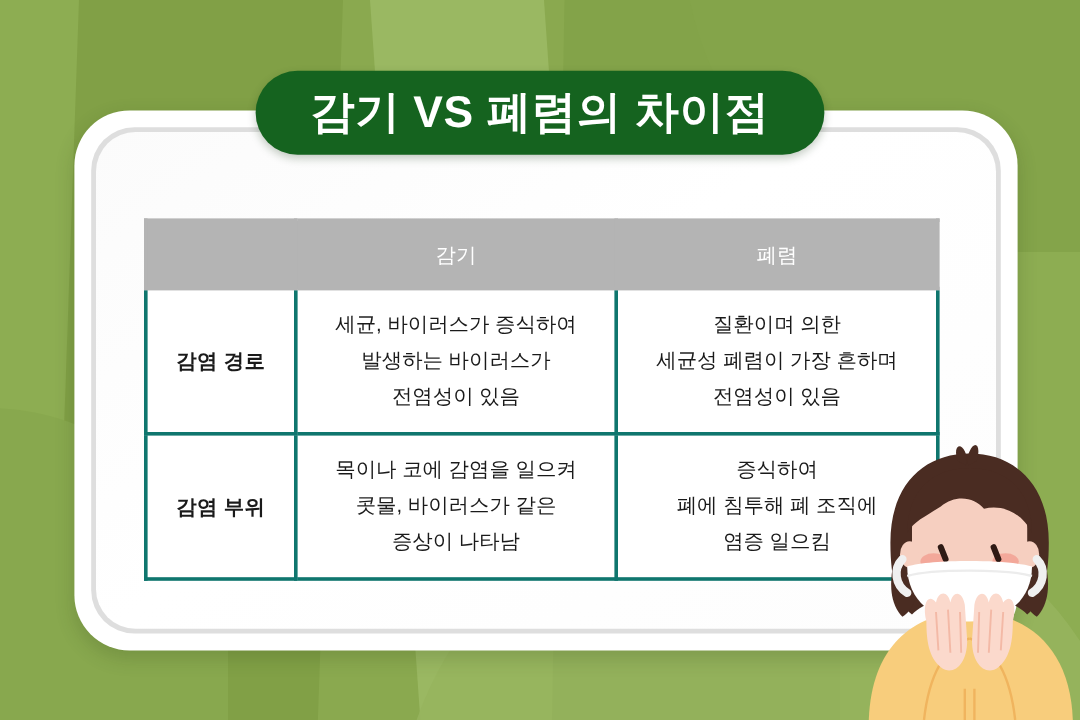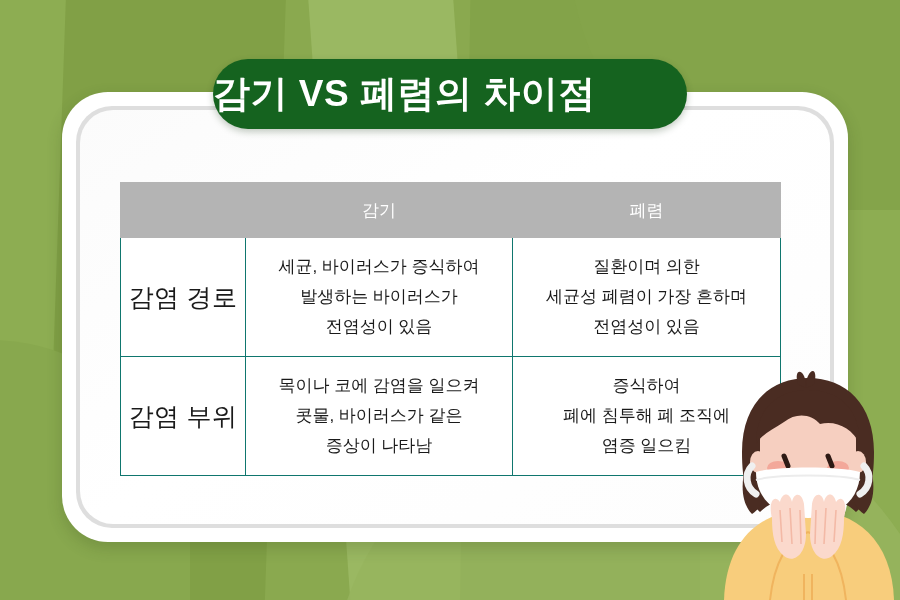--- a/index.html
+++ b/index.html
@@ -88,40 +88,41 @@
 
   
   .title-pill {
     position: absolute;
     left: 213px; top: 59px;
     width: 474px; height: 70px;
     border-radius: 35px;
     background: #15631f;
     display: flex;
     align-items: center;
+    justify-content: center;
     box-shadow: 0 3px 7px rgba(20,50,15,0.25);
   }
   .title-text {
     color: #ffffff;
     font-size: 37px;
     font-weight: 700;
     letter-spacing: 0.5px;
     white-space: nowrap;
   }
 
   
   .cmp-table {
     position: absolute;
     left: 120px; top: 182px;
     width: 660px;
     border-collapse: collapse;
     table-layout: fixed;
   }
   .cmp-table td, .cmp-table th {
-    border: 1px solid #0f766e;
+    border: 3px solid #0f766e;
     text-align: center;
     vertical-align: middle;
     color: #1a1a1a;
     padding: 0;
   }
   .col-label { width: 125px; }
   .col-cold  { width: 267px; }
   .col-pneu  { width: 268px; }
 
   .cmp-table thead th {
@@ -133,22 +134,22 @@
     font-weight: 400;
   }
   .cmp-table thead th.blank-head { background: #b4b4b4; }
 
   .cmp-table tbody td {
     height: 118px;
     background: #ffffff;
     margin-top: 11px;
   }
   .row-label {
-    font-size: 25px;
-    font-weight: 400;
+    font-size: 17px;
+    font-weight: 700;
     letter-spacing: .3px;
   }
   .cell-body {
     font-size: 17px;
     line-height: 30px;
     font-weight: 400;
   }
 
   
   .girl { position: absolute; left: 716px; top: 368px; width: 184px; height: 232px; }

